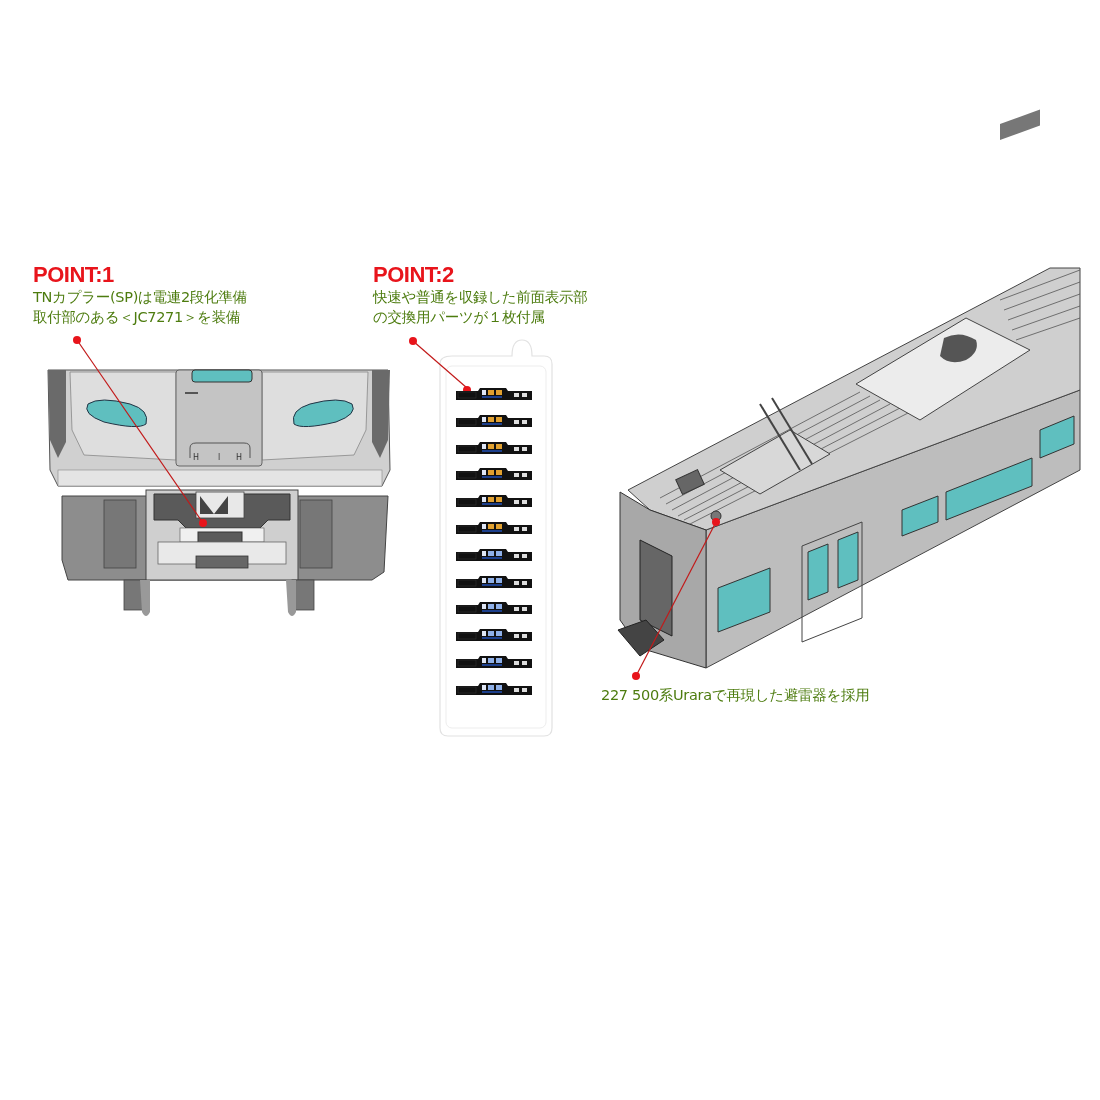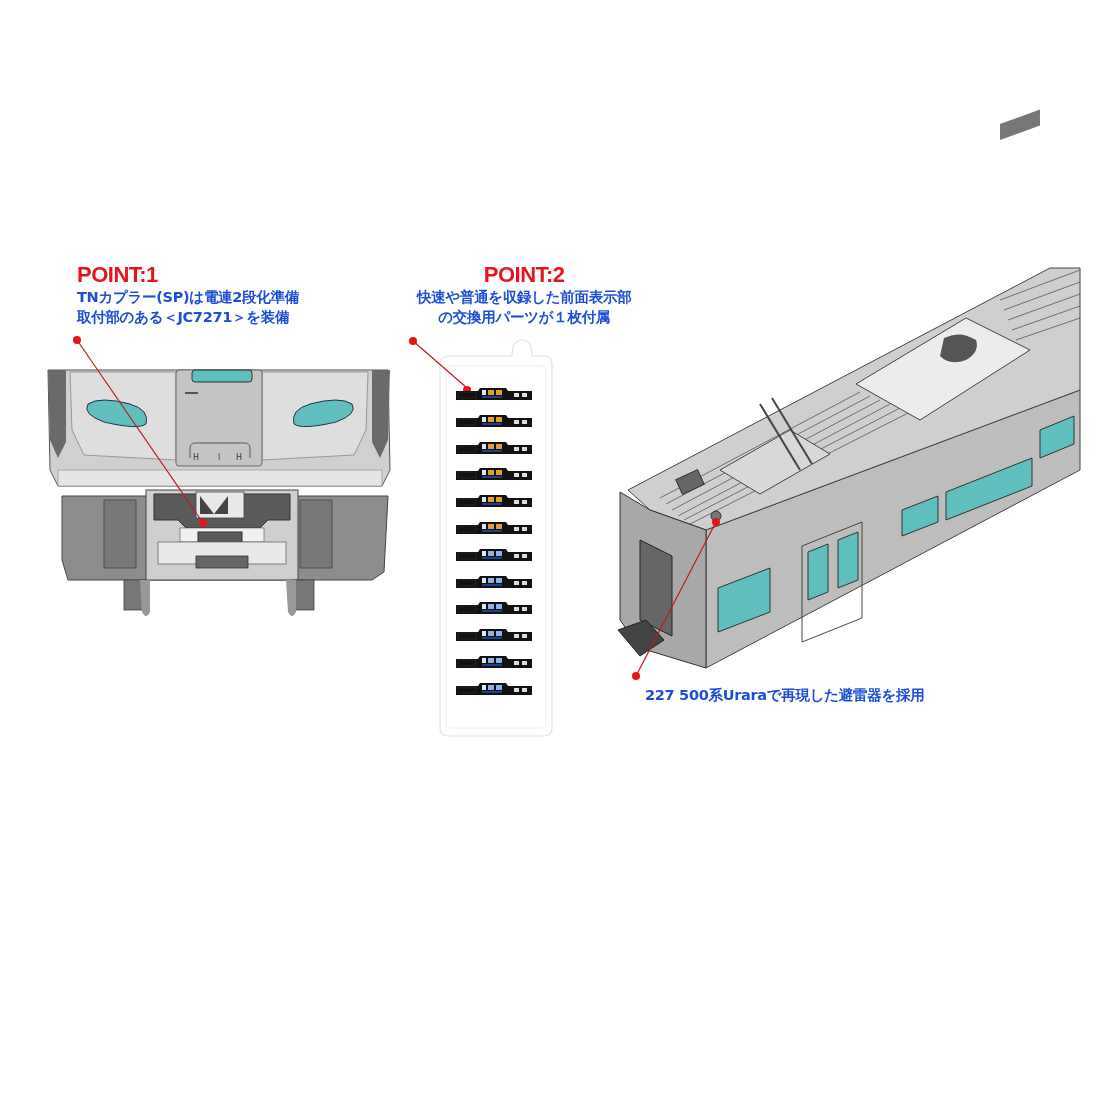--- a/index.html
+++ b/index.html
@@ -1,21 +1,21 @@
 <!DOCTYPE html>
 <html><head>
 <meta charset="utf-8">
 <style>
   html, body { margin: 0; padding: 0; background: #ffffff; }
   body { width: 1100px; height: 1100px; position: relative; overflow: hidden;
          font-family: "DejaVu Sans", sans-serif; }
-  .abs { position: absolute; margin-left: 44px; }
+  .abs { position: absolute; }
   .point-title { color: #e8141b; font-family: "Liberation Sans", sans-serif;
                  font-weight: bold; font-size: 22px; letter-spacing: -0.5px; line-height: 24px; }
-  .point-desc { color: #1d4ed8; font-family: "DejaVu Sans", sans-serif; font-weight: bold;
+  .point-desc { color: #4d7c0f; font-family: "DejaVu Sans", sans-serif; font-weight: normal;
                 font-size: 14.5px; line-height: 20px; white-space: nowrap; letter-spacing: -0.3px; }
   svg { position: absolute; left: 0; top: 0; }
   .sheet-plate { position: absolute; left: 456px; width: 76px; height: 10px; }
 </style>
 </head>
 <body>
 
 <svg width="1100" height="1100" viewBox="0 0 1100 1100">
 
   <g>
@@ -246,21 +246,21 @@
         <rect x="66" y="5" width="5" height="4" fill="#ddd"></rect>
       </svg></div>
   </div>
 
 <div class="abs" style="left:33px; top:263px;">
   <div class="point-title">POINT:1</div>
   <div class="point-desc">TNカプラー(SP)は電連2段化準備</div>
   <div class="point-desc">取付部のある＜JC7271＞を装備</div>
 </div>
 
-<div class="abs" style="left:373px; top:263px;text-align:center;">
+<div class="abs" style="left:373px; top:263px;">
   <div class="point-title">POINT:2</div>
   <div class="point-desc">快速や普通を収録した前面表示部</div>
   <div class="point-desc">の交換用パーツが１枚付属</div>
 </div>
 
 <div class="abs" style="left:601px; top:685px;">
   <div class="point-desc">227 500系Uraraで再現した避雷器を採用</div>
 </div>
 
 </body></html>

